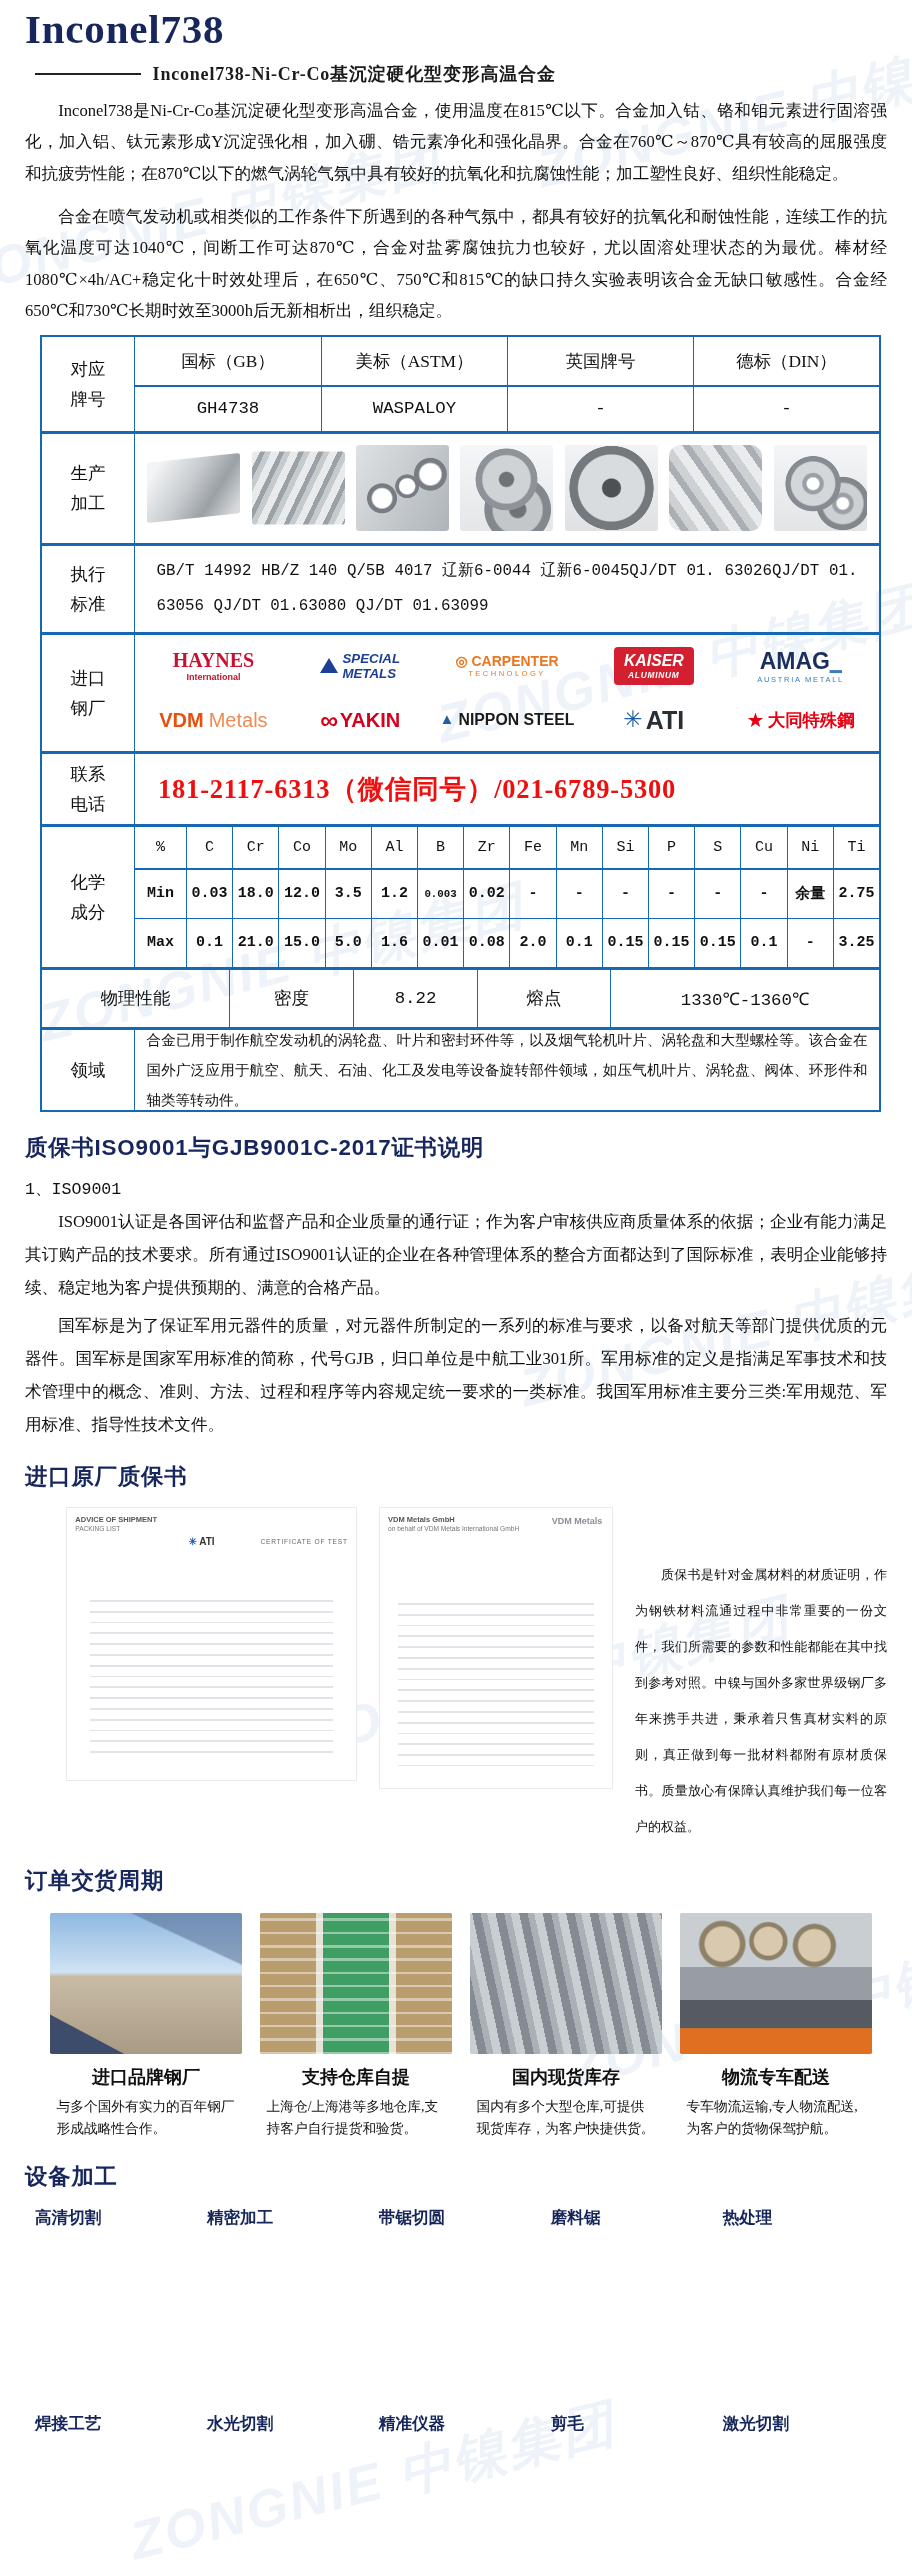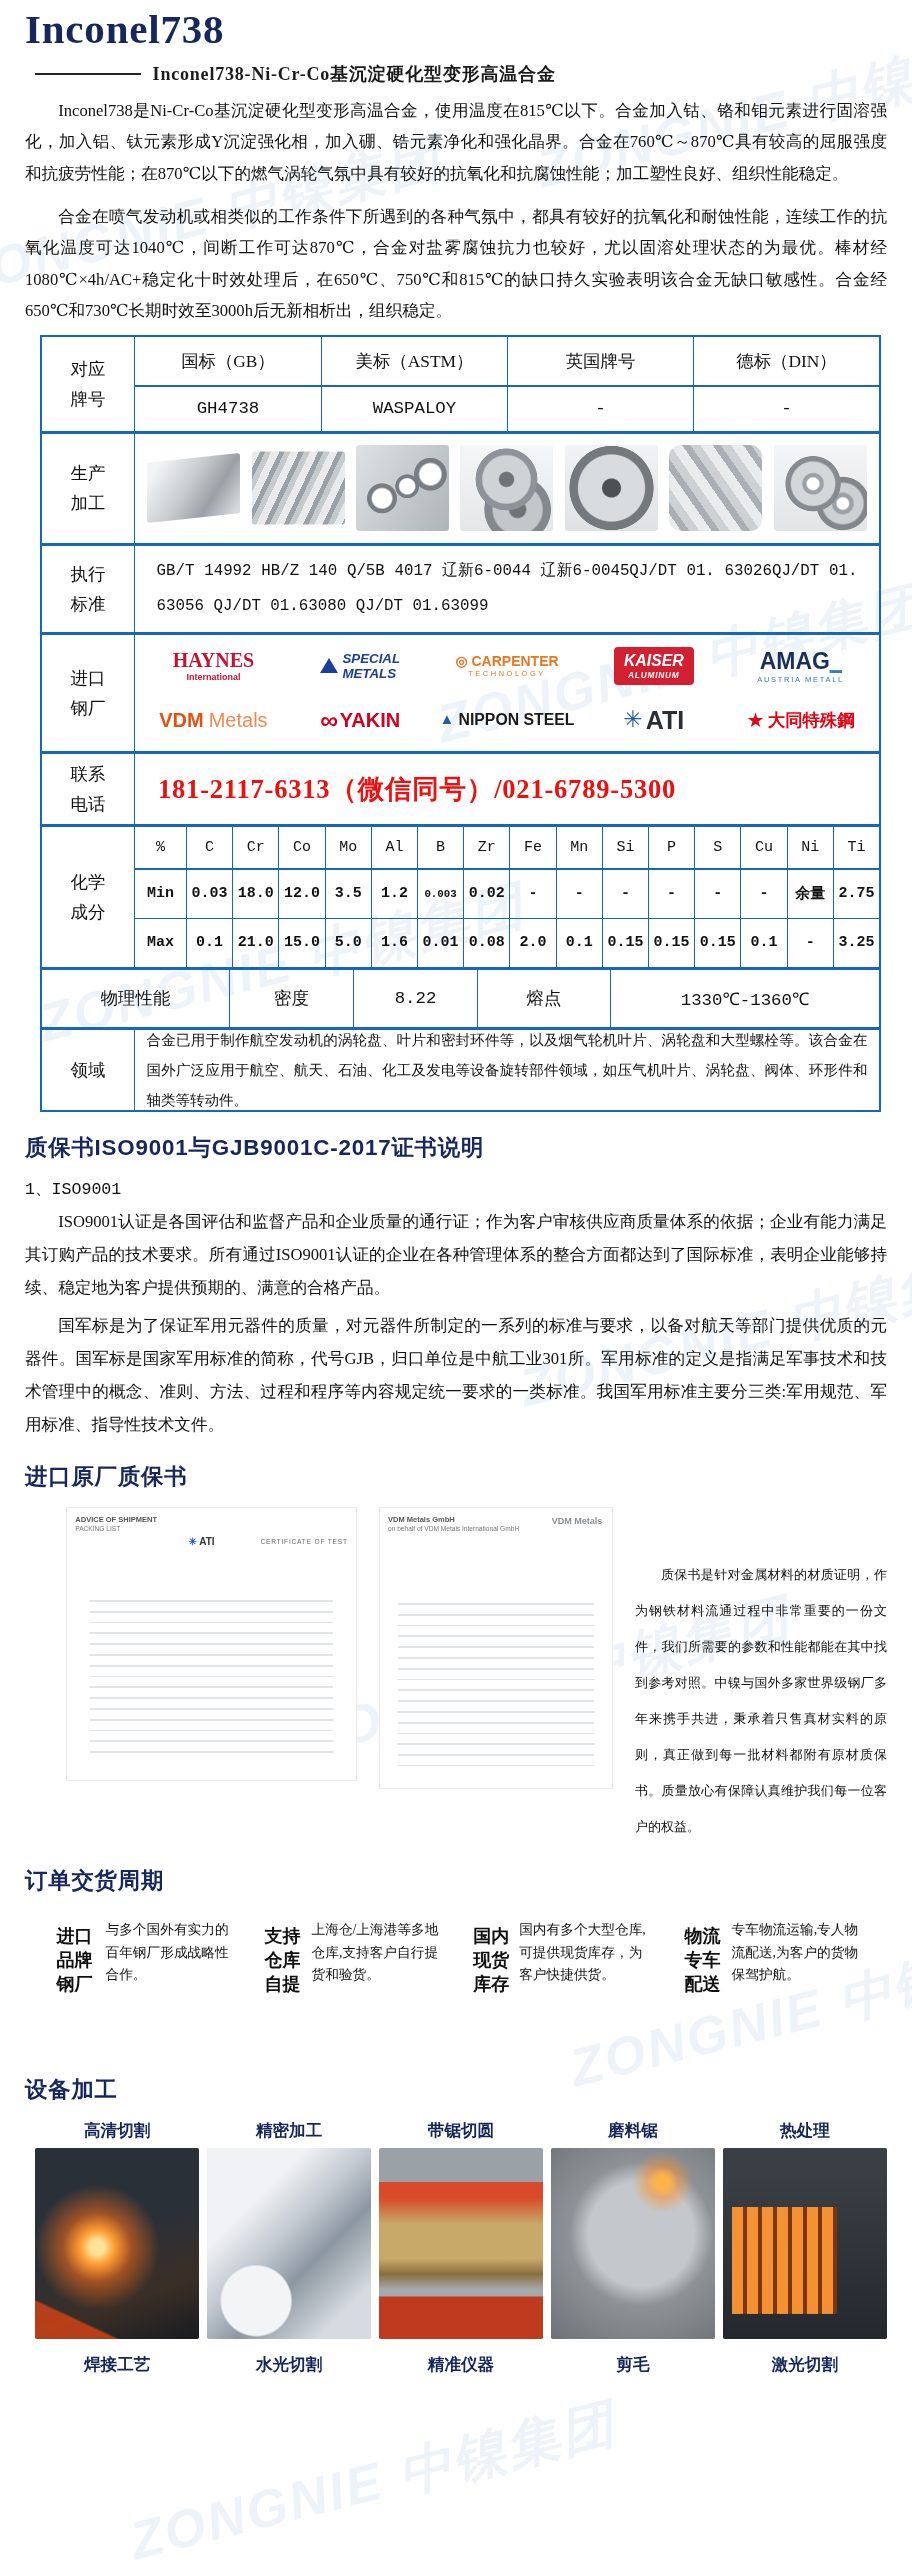--- a/index.html
+++ b/index.html
@@ -119,33 +119,33 @@
   .doc-head { position:absolute; top:6.6px; left:8.3px; font:700 7.5px "Liberation Sans",sans-serif; color:#555; }
   .doc-sub { position:absolute; top:16.6px; left:8.3px; font:400 6.6px "Liberation Sans",sans-serif; color:#777; }
   .doc-brand-ati { position:absolute; top:28px; left:42%; font:700 10px "Liberation Sans",sans-serif; color:#333; }
   .doc-brand-ati::before { content:"✳ "; color:#1f5fa8; }
   .doc-title { position:absolute; top:30px; right:8.3px; font:400 6.6px "Liberation Sans",sans-serif; color:#666; letter-spacing:0.8px; }
   .doc-side { position:absolute; top:8.3px; right:10px; font:700 9px "Liberation Sans",sans-serif; color:#8a8f96; }
   .cert-para { width:259px; font-size:13px; line-height:36px; text-align:justify; text-indent:2em; margin-left:auto; margin-top:50px; }
 
   
   .delivery-row { display:flex; gap:18px; padding-left:25px; margin-top:16.6px; }
-  .dl-item { width:192px; display:flex; flex-direction:row; }
+  .dl-item { width:192px; display:flex; flex-direction:column; }
   .dl-photo { height:141px; border-radius:1.7px; }
   .dl-title { font:700 18px "Liberation Sans",sans-serif; color:#101010; text-align:center; margin-top:11.6px; }
   .dl-cap { font-size:13.7px; line-height:22.4px; margin-top:6.6px; padding:0 6.6px; text-align:left; }
 
   .ph-mill { background:linear-gradient(28deg,#3c4c6a 0 16%,transparent 16.5%),linear-gradient(205deg,rgba(70,90,130,.45) 0 22%,transparent 23%),linear-gradient(180deg,#8fb8e0 0%,#cfe3f4 42%,#c9bca6 45%,#a99a83 100%); }
   .ph-warehouse { background:repeating-linear-gradient(0deg,rgba(255,255,255,.45) 0 2.5px,transparent 2.5px 13.3px),linear-gradient(90deg,#b99d6e 0 29%,#e7e2d6 29% 33%,#3f9e63 33% 67%,#e7e2d6 67% 71%,#b99d6e 71% 100%); }
   .ph-stock { background:repeating-linear-gradient(78deg,#c9ced2 0 8.3px,#848b92 8.3px 16.6px,#aab0b5 16.6px 23px),linear-gradient(180deg,#75806f 0 34%,transparent 34%); background-size:100% 100%; }
   .ph-truck { background:radial-gradient(circle at 22% 22%,#d9c9ae 0 9%,#8d8268 10% 12%,transparent 13%),radial-gradient(circle at 46% 20%,#d9c9ae 0 9%,#8d8268 10% 12%,transparent 13%),radial-gradient(circle at 70% 23%,#d9c9ae 0 9%,#8d8268 10% 12%,transparent 13%),linear-gradient(0deg,#e07020 0 18%,transparent 18.5%),linear-gradient(180deg,#c9ced3 0 38%,#979da3 38% 62%,#565b61 62% 100%); }
 
   
   .equip-row { display:flex; gap:7.5px; padding-left:10px; margin-top:15px; }
-  .eq-item { width:166px; display:flex; flex-direction:column; }
+  .eq-item { width:166px; display:flex; flex-direction:row;gap:20px; }
   .eq-label { font:700 16.6px "Liberation Sans",sans-serif; color:#16265a; text-align:center; margin-bottom:6.6px; }
   .eq-photo { border-radius:1.7px; }
   .row1 .eq-photo { height:191px; }
 
   .eq-hdcut { background:radial-gradient(circle at 38% 52%,#ffe29a 0 5%,#ff9c34 12%,rgba(255,110,25,.55) 24%,transparent 44%),linear-gradient(25deg,rgba(196,64,24,.9) 0 14%,transparent 15%),linear-gradient(160deg,#2a3038 0 45%,#3a2e26 75%,#181c22 100%); }
   .eq-precision { background:radial-gradient(circle at 30% 80%,#f2f4f6 0 18%,transparent 19%),linear-gradient(135deg,#f0f2f5 0 28%,#c2c9d1 46%,#8d97a1 62%,#d5dbe0 85%); }
   .eq-bandsaw { background:linear-gradient(0deg,#c03a20 0 22%,transparent 22.5%),linear-gradient(180deg,#9aa2a8 0 18%,#d84a2a 18% 26%,#c8a96a 40% 58%,#8a6f3e 66%,#a5a9ad 74% 100%); }
   .eq-abrasive { background:radial-gradient(circle at 68% 18%,#ffb545 0 3%,rgba(255,140,40,.5) 8%,transparent 16%),radial-gradient(circle at 55% 45%,#c4c8cc 0 38%,#8e9296 52%,#6e7276 100%); }
   .eq-heat { background:repeating-linear-gradient(90deg,rgba(255,150,50,.95) 0 10.8px,rgba(130,55,12,.9) 10.8px 15px),linear-gradient(180deg,#3a3f46 0 14%,#23272e 100%); background-size:64% 56%,100% 100%; background-position:16% 70%,0 0; background-repeat:no-repeat; }
 </style>

